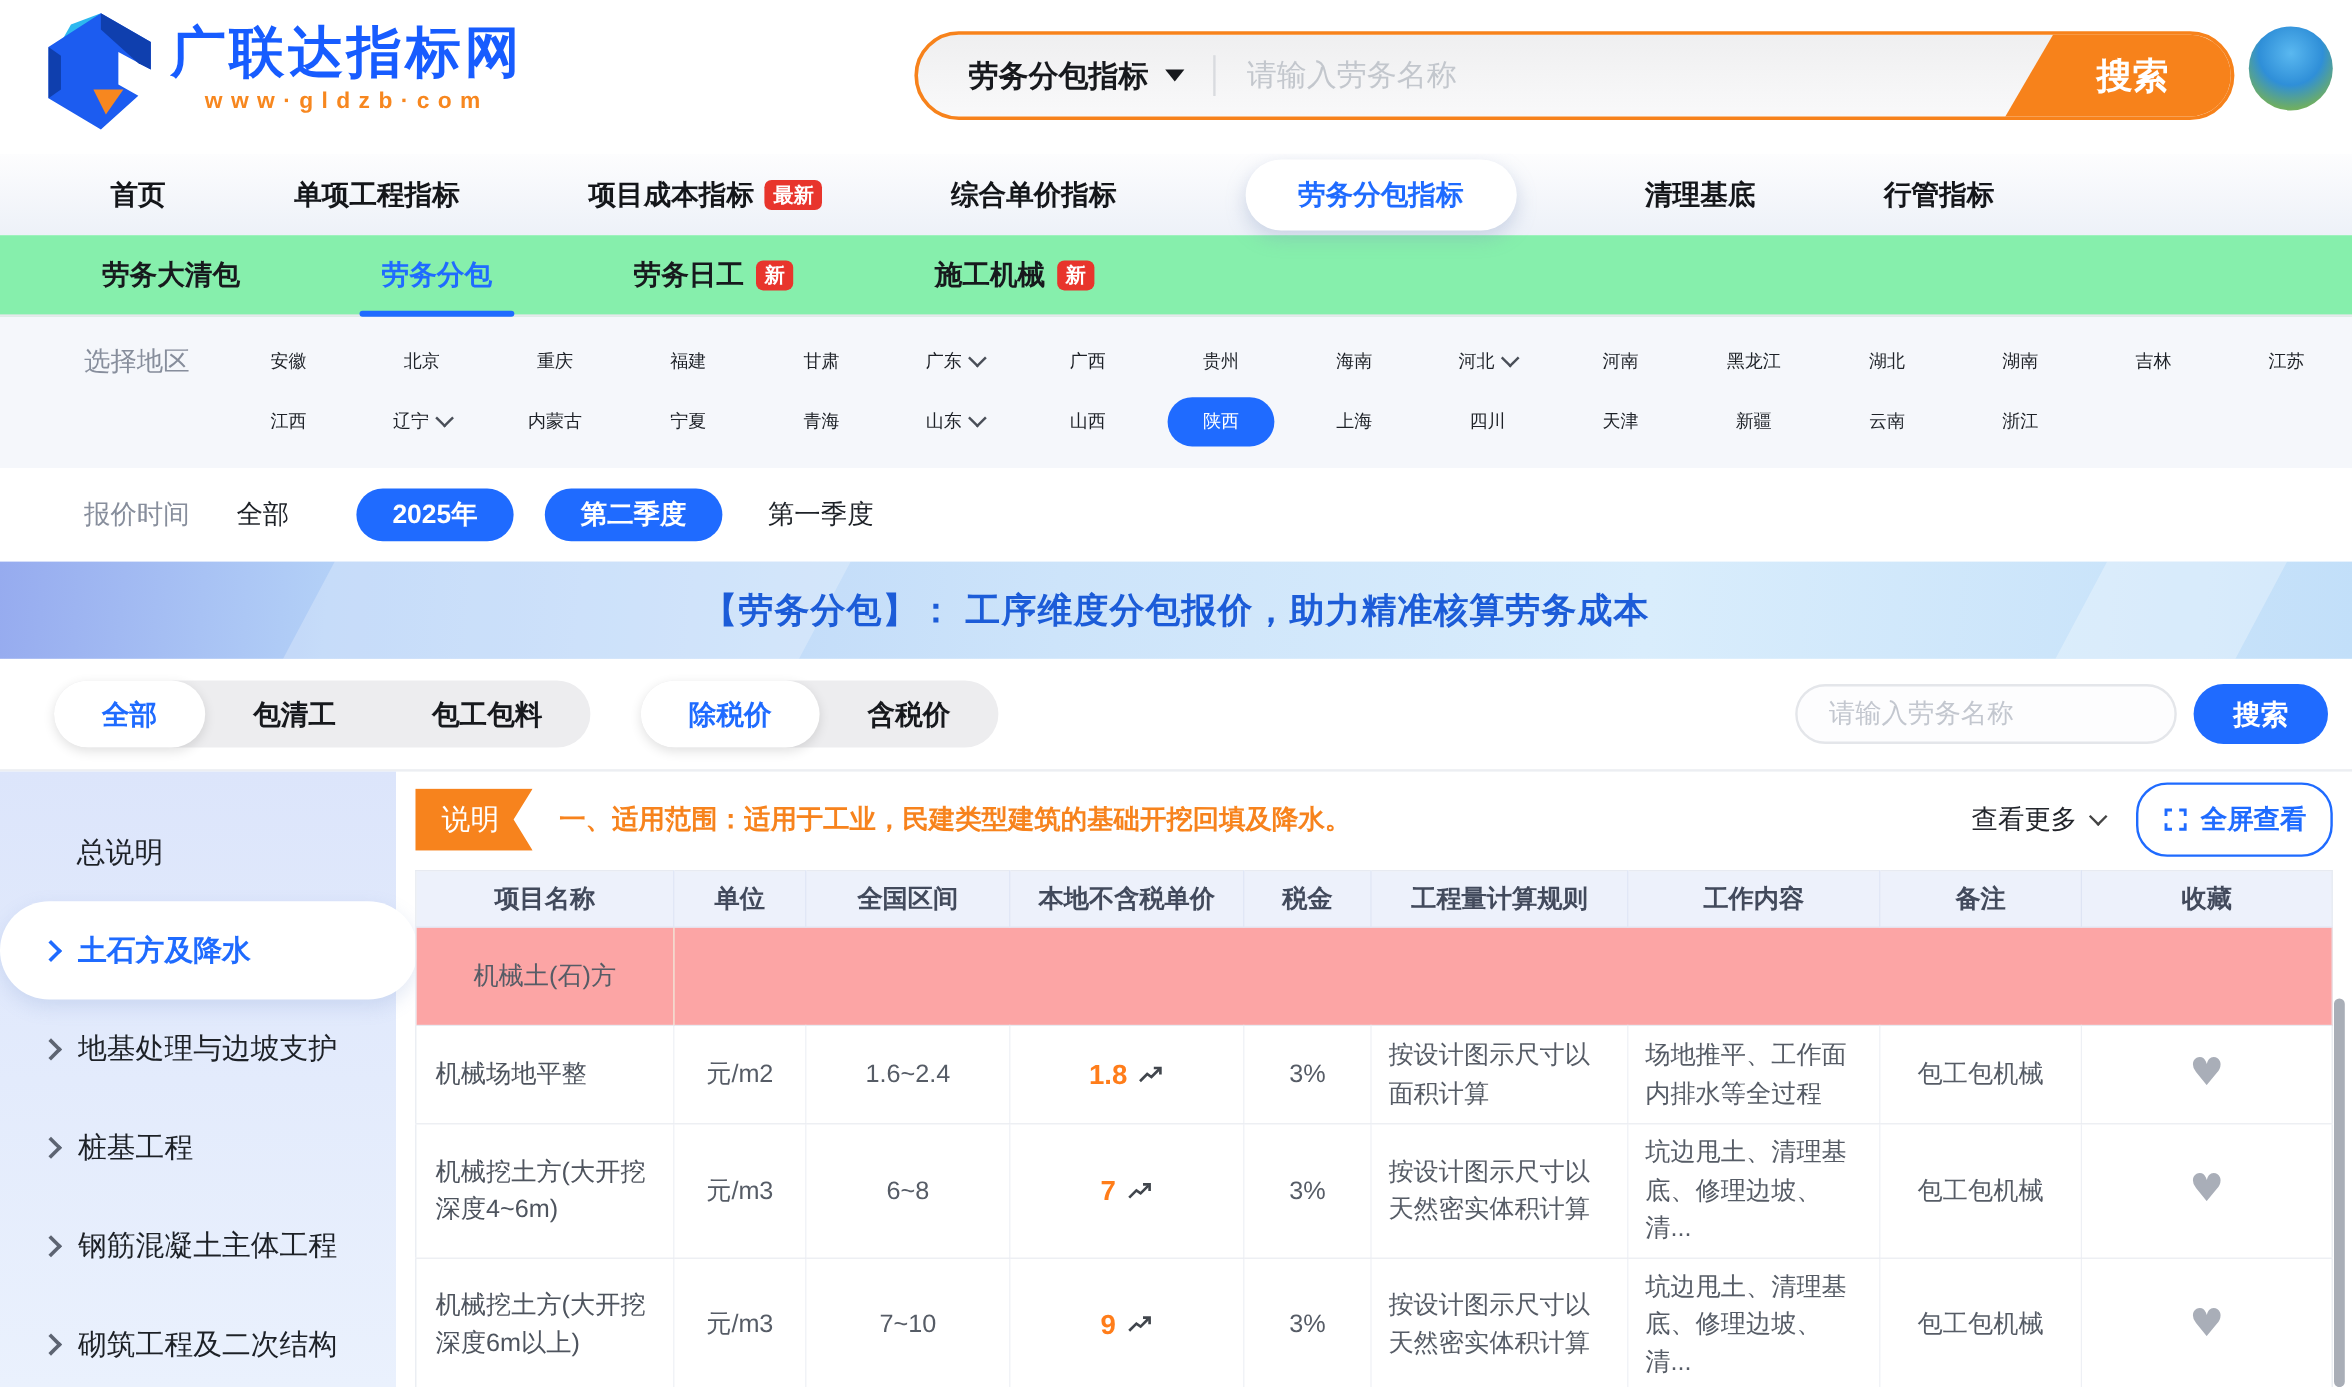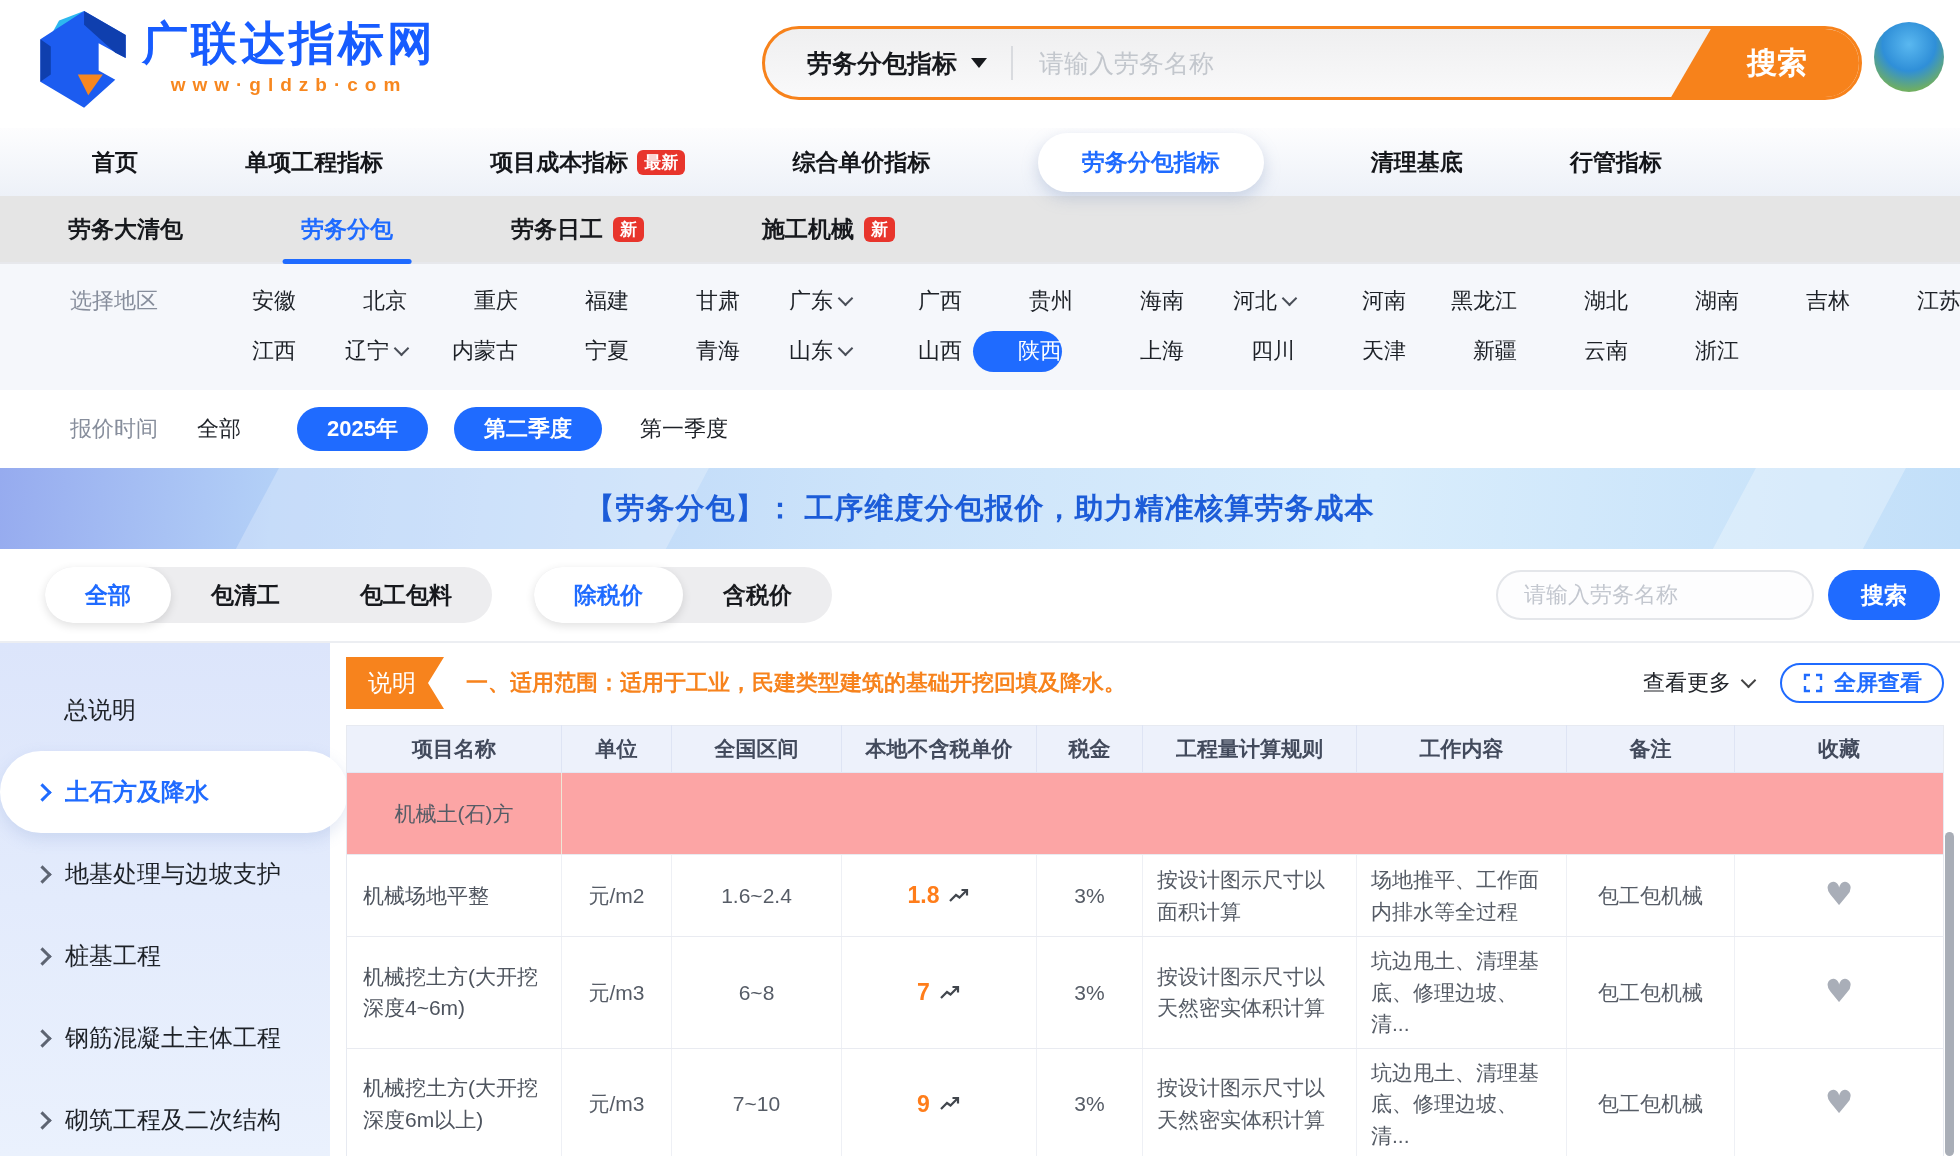--- a/index.html
+++ b/index.html
@@ -30,34 +30,34 @@
   
   .main-nav{height:68px;background:linear-gradient(180deg,#fdfdfe,#edf1f8);display:flex;align-items:center;
        justify-content:space-between;padding:0 298px 0 92px}
   .nav-item{display:flex;align-items:center;gap:9px;font-size:23px;font-weight:700;color:#14161a;
        cursor:pointer;white-space:nowrap}
   .nav-item.active{background:#fff;color:#1f6bff;border-radius:34px;padding:14px 44px;
        box-shadow:0 6px 16px rgba(130,150,190,.35)}
   .badge-red{background:#e8352c;color:#fff;font-size:17px;font-weight:700;border-radius:6px;
        padding:4px 7px;line-height:1;flex:none}
   
-  .sub-nav{height:66px;background:#e5e5e5;border-bottom:2px solid #e7e8ec;display:flex;align-items:stretch;
-       padding-left:68px;gap:118px}
+  .sub-nav{height:66px;background:#86efac;border-bottom:2px solid #e7e8ec;display:flex;align-items:stretch;
+       padding-left:85px;gap:118px}
   .sub-item{display:flex;align-items:center;gap:10px;font-size:23px;font-weight:700;color:#17191d;
        position:relative;cursor:pointer}
   .sub-item.active{color:#1f6bff}
   .sub-item.active::after{content:"";position:absolute;left:50%;transform:translateX(-50%);bottom:-2px;
        width:140%;height:5px;background:#1f6bff;border-radius:3px}
   
   .region-band{background:#f5f7fb;padding:12px 0 14px}
   .filter-row{display:flex;align-items:center;min-height:50px}
   .row-label{width:115px;padding-left:70px;font-size:22px;color:#878e9c;flex:none}
   .filter-items{display:flex;align-items:center}
-  .region-item{width:111px;height:44px;display:flex;justify-content:flex-end;align-items:center;gap:7px;
-       font-size:22px;color:#1d2127;cursor:pointer;box-sizing:border-box}
+  .region-item{width:111px;height:44px;display:flex;justify-content:center;align-items:center;gap:7px;
+       font-size:15px;color:#1d2127;cursor:pointer;box-sizing:border-box}
   .region-item.selected{width:89px;margin:0 11px;background:#1f6bff;color:#fff;border-radius:22px;height:41px}
   .chev{width:9px;height:9px;border-right:2px solid #4a4f58;border-bottom:2px solid #4a4f58;
        transform:rotate(45deg);margin-top:-6px;flex:none}
   .time-band{background:#fff;padding:14px 0}
   .time-item{font-size:22px;color:#1d2127;margin-right:44px;cursor:pointer;height:44px;display:flex;
        align-items:center;padding:0 12px;border-radius:22px}
   .time-item.selected{background:#1f6bff;color:#fff;padding:0 30px;font-weight:700;margin-right:26px}
   
   .banner{height:81px;background:linear-gradient(95deg,#96abef 0%,#b3d0f7 14%,#cde4fa 45%,#d9edfc 70%,#c2dff9 100%);
        display:flex;align-items:center;justify-content:center;position:relative;overflow:hidden}
@@ -94,21 +94,21 @@
   .notice-badge{background:#f7831d;color:#fff;font-size:24px;font-weight:400;height:52px;display:flex;
        align-items:center;padding:0 28px 0 22px;flex:none;
        clip-path:polygon(0 0,100% 0,calc(100% - 16px) 50%,100% 100%,0 100%)}
   .notice-text{color:#f7831d;font-size:22px;font-weight:600;margin-left:22px;white-space:nowrap;
        overflow:hidden;text-overflow:ellipsis}
   .view-more{margin-left:auto;display:flex;align-items:center;gap:12px;font-size:22px;color:#22252b;
        cursor:pointer;flex:none}
   .vm-chev{width:9px;height:9px;border-right:2px solid #444;border-bottom:2px solid #444;
        transform:rotate(45deg);margin-top:-5px}
   .fullscreen-btn{margin-left:26px;display:flex;align-items:center;gap:10px;border:2px solid #1f6bff;
-       border-radius:26px;height:40px;padding:0 20px;color:#1f6bff;font-size:22px;font-weight:700;
+       border-radius:26px;height:62px;padding:0 20px;color:#1f6bff;font-size:22px;font-weight:700;
        background:#fff;cursor:pointer;flex:none}
   
   .data-table{width:100%;border-collapse:collapse;table-layout:fixed;margin-top:16px;border:1px solid #e7eaf1}
   .data-table th{height:44px;background:#edf1fb;font-size:21px;font-weight:700;color:#424a5c;
        border-right:1px solid #dee4f4;border-bottom:1px solid #e2e7f4}
   .data-table th:last-child{border-right:none}
   .group-row td{background:#fca5a5;height:54px;font-size:21px;color:#5c616b;text-align:left;
        padding-left:24px;border-bottom:1px solid #eceef3}
   .group-row td:first-child{border-right:1px solid #efe6d6}
   .data-table td{height:82px;font-size:21px;color:#565c66;text-align:center;border-right:1px solid #eef0f5;

